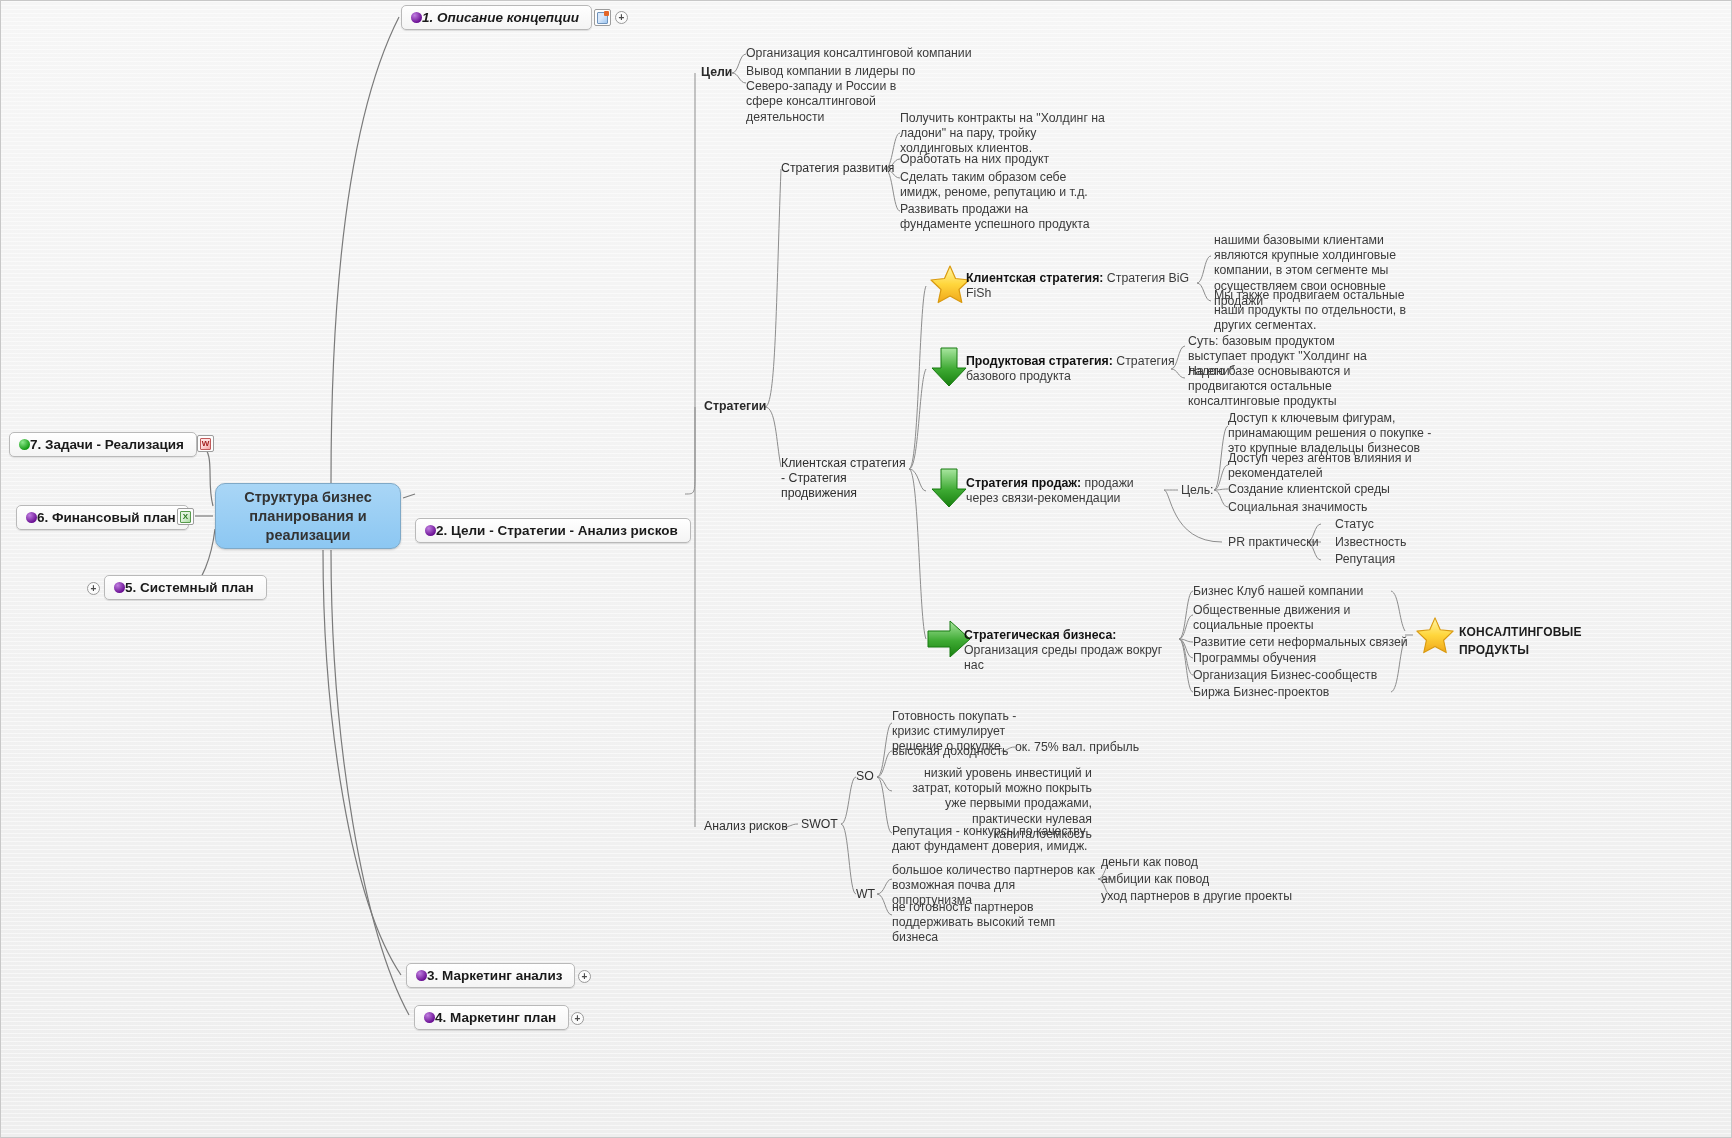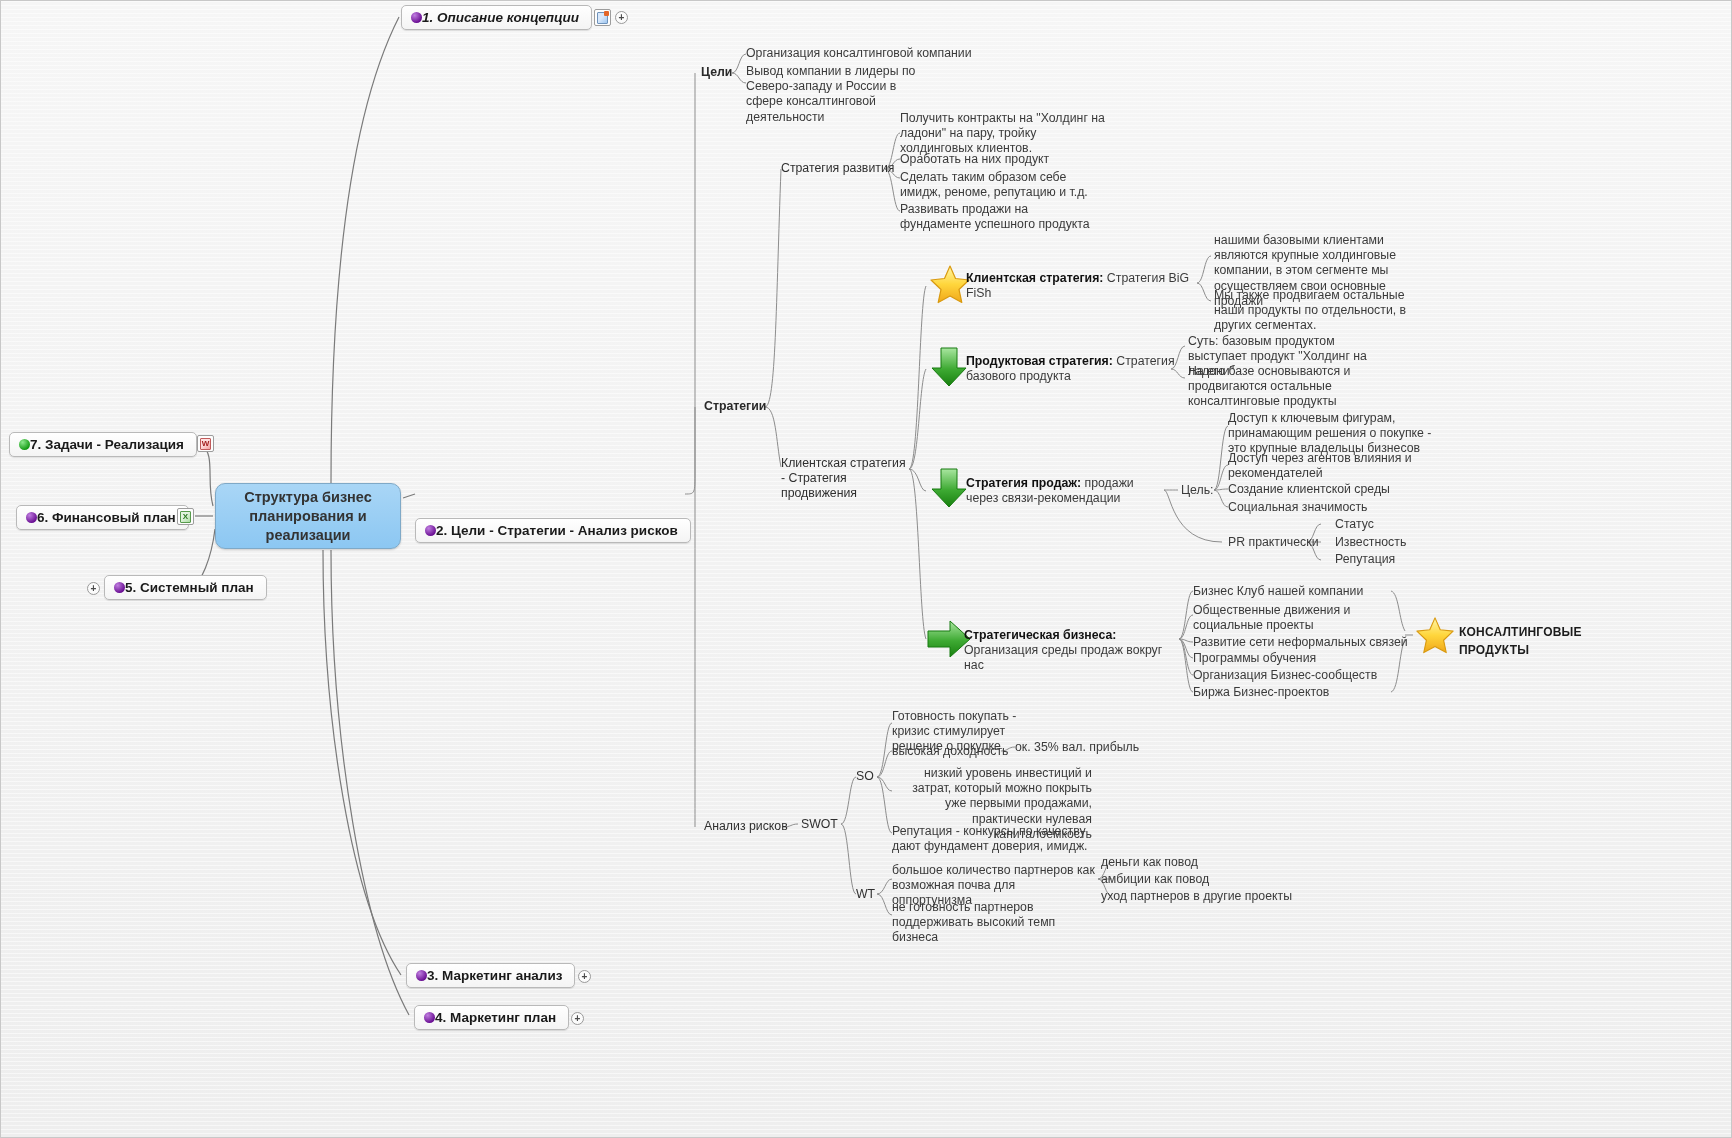--- a/index.html
+++ b/index.html
@@ -310,21 +310,21 @@
     <polygon points="21,3 26.5,15.5 40,17 30,26.5 32.8,39.5 21,33 9.2,39.5 12,26.5 2,17 15.5,15.5" fill="url(#sg)" stroke="#d99a10" stroke-width="1.2" stroke-linejoin="round"></polygon>
   </svg>
   <div class="txt caps" style="left:1458px; top:622px; width:130px; line-height:18px;">КОНСАЛТИНГОВЫЕ ПРОДУКТЫ</div>
 
   <div class="txt lbl" style="left:703px; top:818px;">Анализ рисков</div>
   <div class="txt lbl" style="left:800px; top:816px;">SWOT</div>
 
   <div class="txt lbl" style="left:855px; top:768px;">SO</div>
   <div class="txt" style="left:891px; top:708px; width:165px;">Готовность покупать - кризис стимулирует решение о покупке</div>
   <div class="txt" style="left:891px; top:743px;">высокая доходность</div>
-  <div class="txt" style="left:1014px; top:739px;">ок. 35% вал. прибыль</div>
+  <div class="txt" style="left:1014px; top:739px;">ок. 75% вал. прибыль</div>
   <div class="txt" style="left:891px; top:765px; width:200px;text-align:right;">низкий уровень инвестиций и затрат, который можно покрыть уже первыми продажами, практически нулевая капиталоемкость</div>
   <div class="txt" style="left:891px; top:823px; width:215px;">Репутация - конкурсы по качеству дают фундамент доверия, имидж.</div>
 
   <div class="txt lbl" style="left:855px; top:886px;">WT</div>
   <div class="txt" style="left:891px; top:862px; width:205px;">большое количество партнеров как возможная почва для оппортунизма</div>
   <div class="txt" style="left:1100px; top:854px;">деньги как повод</div>
   <div class="txt" style="left:1100px; top:871px;">амбиции как повод</div>
   <div class="txt" style="left:1100px; top:888px;">уход партнеров в другие проекты</div>
   <div class="txt" style="left:891px; top:899px; width:210px;">не готовность партнеров поддерживать высокий темп бизнеса</div>
 

